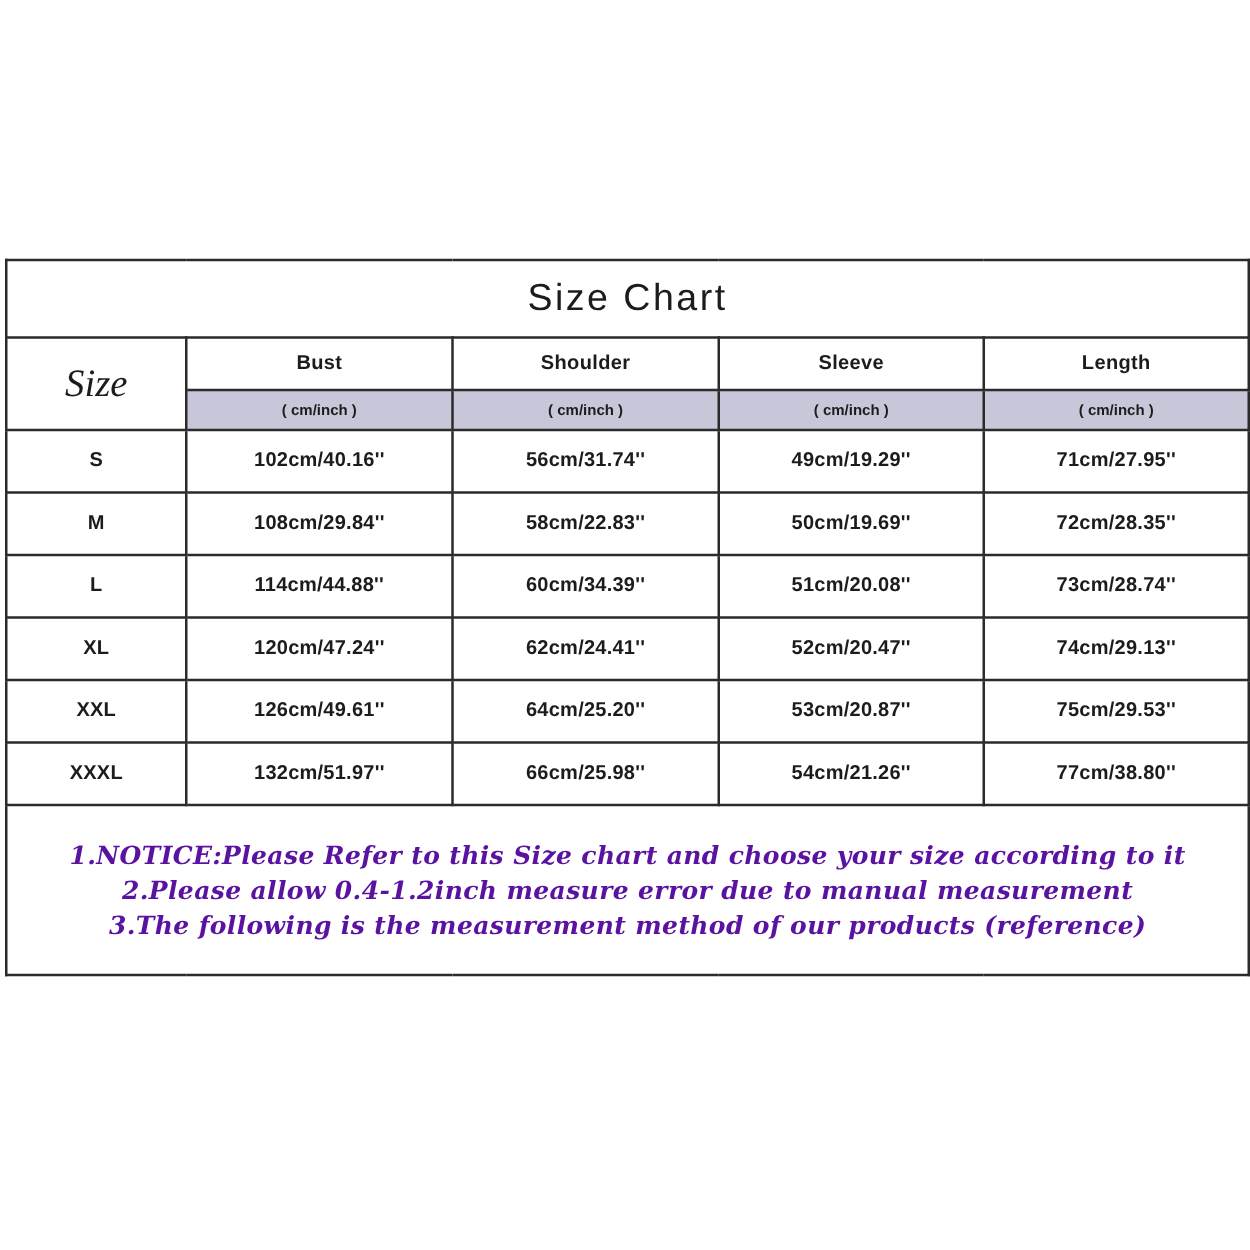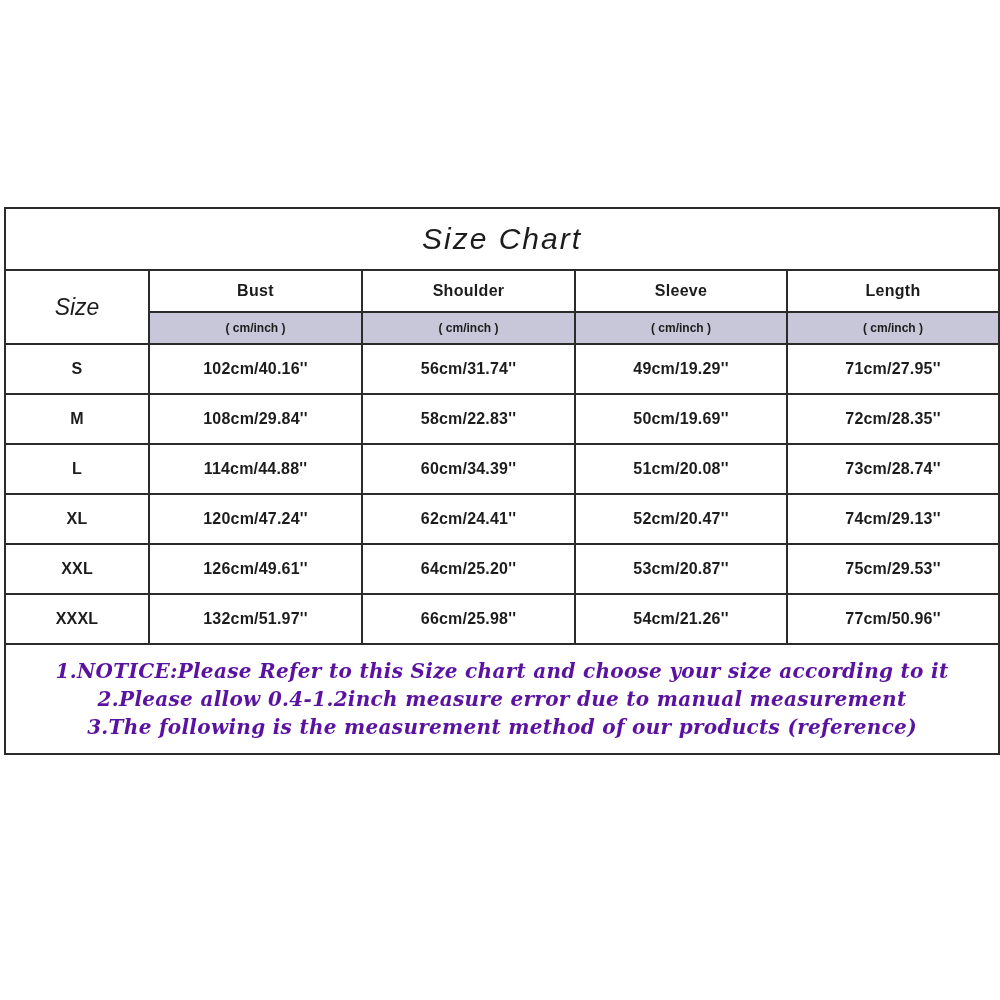--- a/index.html
+++ b/index.html
@@ -31,26 +31,25 @@
     text-align:center;
     vertical-align:middle;
     color:#1c1c1c;
   }
   td.title-cell{
     height:62px;
     font-size:30px;
     letter-spacing:2px;
     font-weight:500;
     color:#121212;
-    font-style:italic;
   }
   td.corner-cell{
-    font-family:Liberation Sans, sans-serif;
+    font-family:Liberation Serif, serif;
     font-style:italic;
-    font-size:23px;
+    font-size:31px;
     color:#222222;
     margin-top:40px;
   }
   td.col-header-cell{
     height:42px;
     font-size:16px;
     font-weight:700;
     letter-spacing:0.3px;
   }
   td.unit-cell{
@@ -59,21 +58,21 @@
     font-size:12px;
     font-weight:700;
   }
   td.data-cell, td.size-cell{
     height:50px;
     font-size:16px;
     font-weight:700;
     letter-spacing:0.2px;
   }
   td.notice-cell{
-    height:110px;
+    height:136px;
     padding:6px 0;
   }
   .notice-line{
     font-family:"DejaVu Serif", serif;
     font-style:italic;
     font-weight:700;
     font-size:20px;
     line-height:28px;
     color:var(--notice-col);
     text-align:center;
@@ -151,21 +150,21 @@
       <td class="data-cell">64cm/25.20''</td>
       <td class="data-cell">53cm/20.87''</td>
       <td class="data-cell">75cm/29.53''</td>
     </tr>
 
     <tr>
       <td class="size-cell">XXXL</td>
       <td class="data-cell">132cm/51.97''</td>
       <td class="data-cell">66cm/25.98''</td>
       <td class="data-cell">54cm/21.26''</td>
-      <td class="data-cell">77cm/50.96''</td>
+      <td class="data-cell">77cm/38.80''</td>
     </tr>
 
     <tr>
       <td class="notice-cell" colspan="5">
         <div class="notice-line">1.NOTICE:Please Refer to this Size chart and choose your size according to it</div>
         <div class="notice-line">2.Please allow 0.4-1.2inch measure error due to manual measurement</div>
         <div class="notice-line">3.The following is the measurement method of our products (reference)</div>
       </td>
     </tr>
   </tbody>

